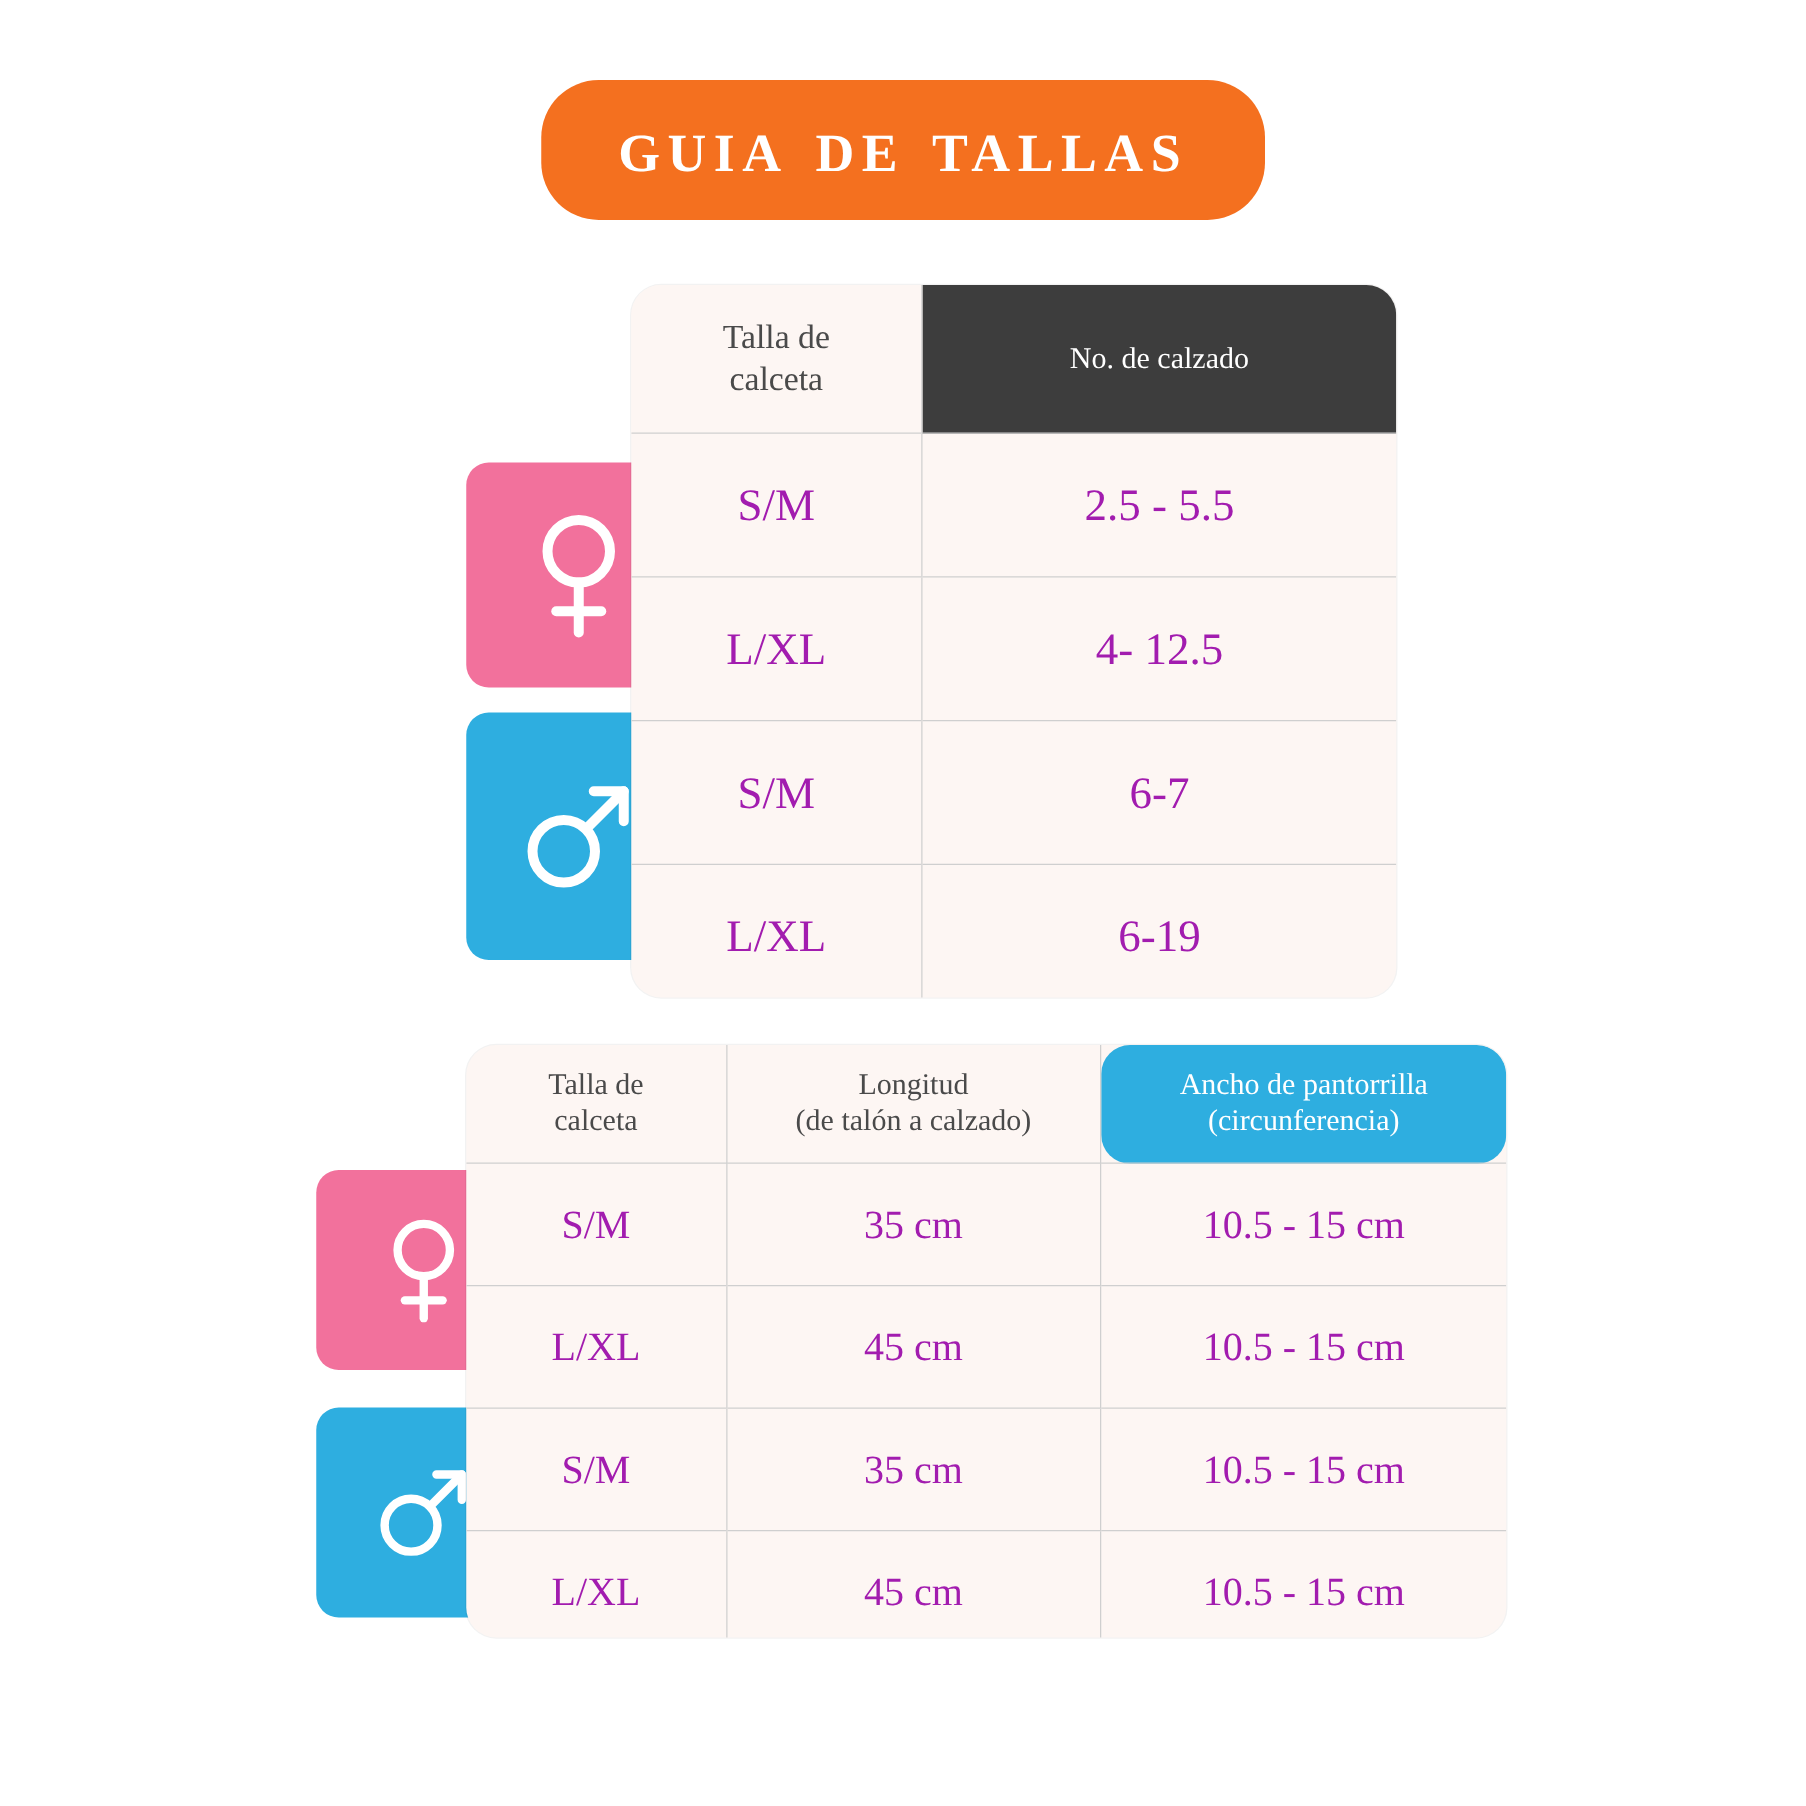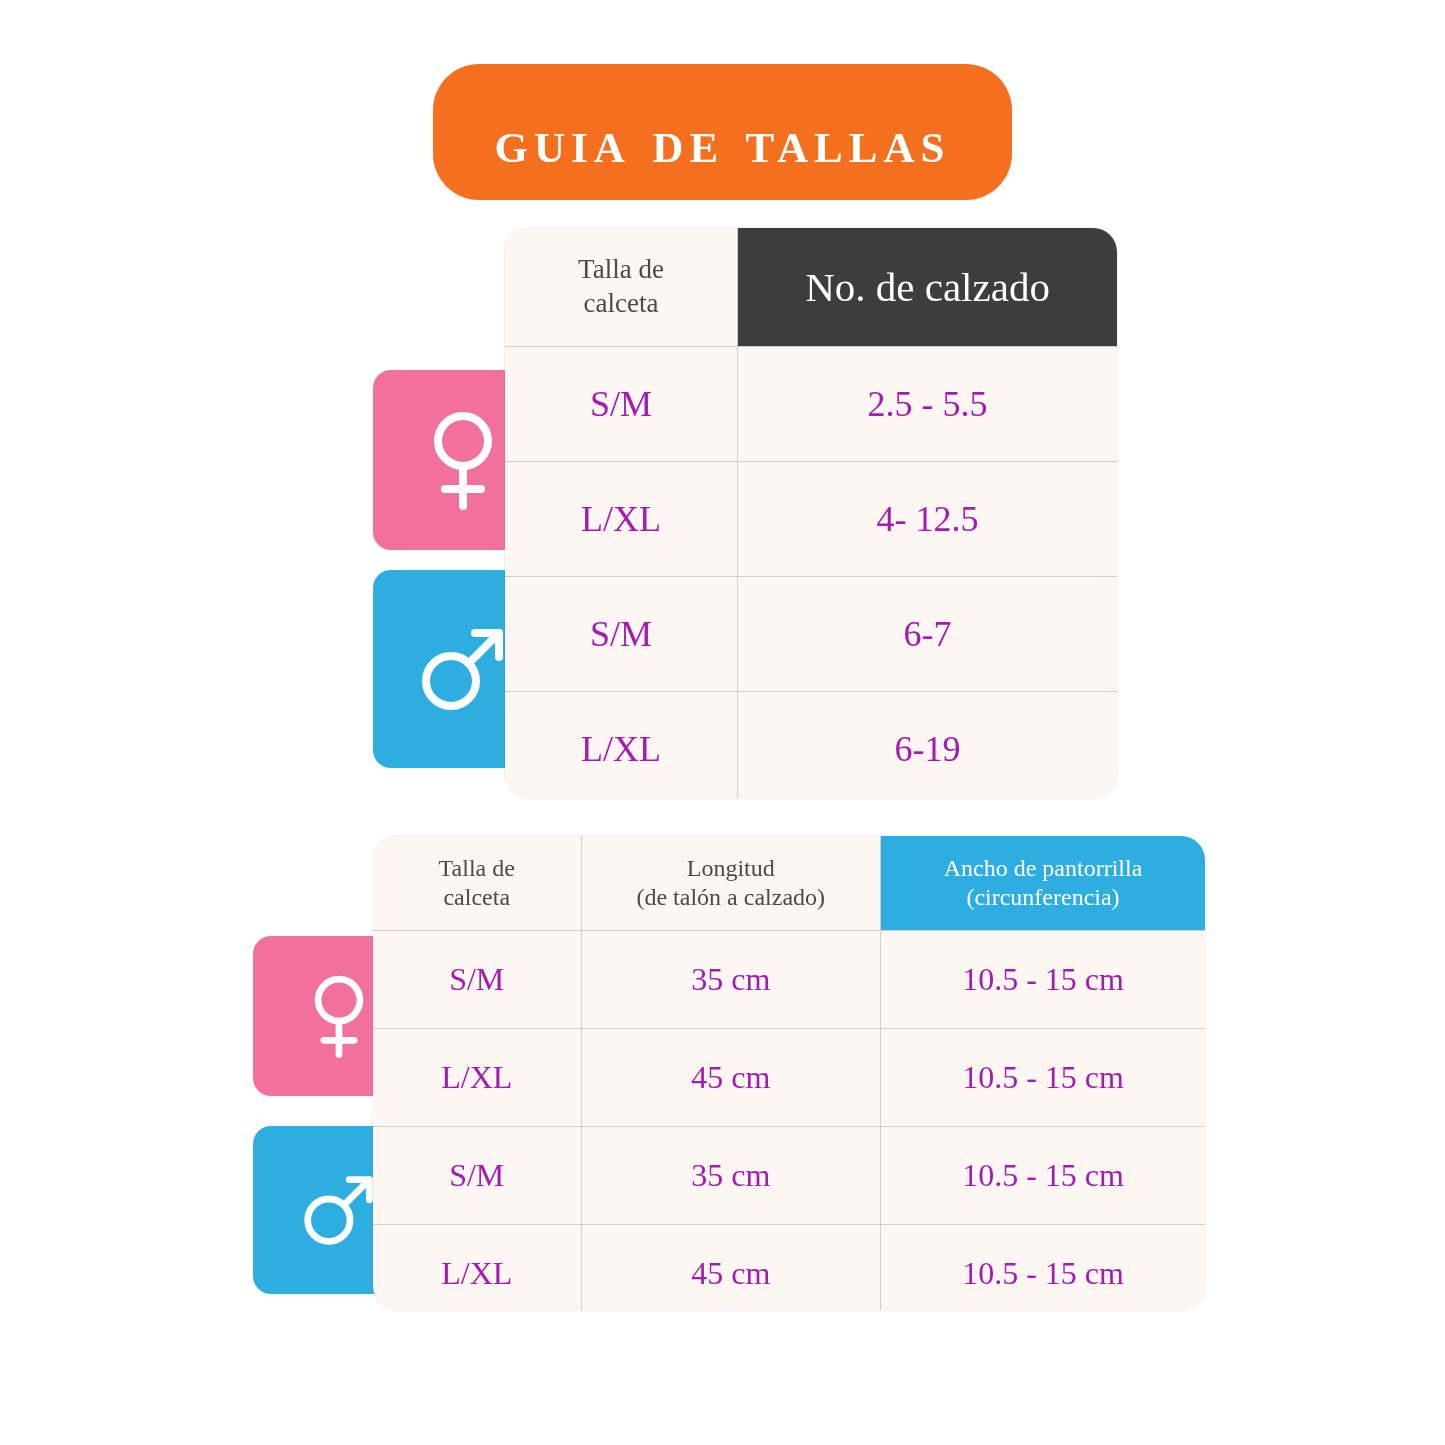--- a/index.html
+++ b/index.html
@@ -33,21 +33,20 @@
   .title-text {
     color: #ffffff;
     font-family: "Liberation Serif", serif;
     font-size: 62px;
     letter-spacing: 6px;
     font-weight: 700;
     font-variant: small-caps;
     text-transform: lowercase;
     line-height: 1;
     white-space: nowrap;
-    margin-top: 24px;
   }
 
   
   .badge {
     position: absolute;
     border-radius: 18px;
     display: flex;
     align-items: center;
     justify-content: center;
     color: #ffffff;
@@ -92,21 +91,21 @@
     background: #fdf6f3;
     font-size: 27px;
     line-height: 1.25;
     color: #4a4a4a;
     border-right: 1.5px solid #cfcfcf;
     padding: 0 10px;
   }
   #table-one table.sz th.h-right {
     background: #3d3d3d;
     color: #ffffff;
-    font-size: 41px;
+    font-size: 24px;
   }
   #table-one table.sz td {
     font-size: 36px;
     border-top: 1.5px solid #cfcfcf;
   }
   #table-one table.sz td.c-left {
     border-right: 1.5px solid #cfcfcf;
   }
   #table-one table.sz tr.r-last td { border-bottom: none; }
 
@@ -123,20 +122,21 @@
   #table-two table.sz th {
     font-size: 24px;
     line-height: 1.22;
     color: #4a4a4a;
     padding: 0 6px;
     border-bottom: 1.5px solid #cfcfcf;
   }
   #table-two table.sz th.h-blue {
     background: #2eaee0;
     color: #ffffff;
+    border-radius: 23px;
   }
   #table-two table.sz th.div,
   #table-two table.sz td.div {
     border-right: 1.5px solid #cfcfcf;
   }
   #table-two table.sz td {
     font-size: 32px;
     border-top: 1.5px solid #cfcfcf;
   }
   #table-two table.sz tr:first-of-type td { border-top: none; }

